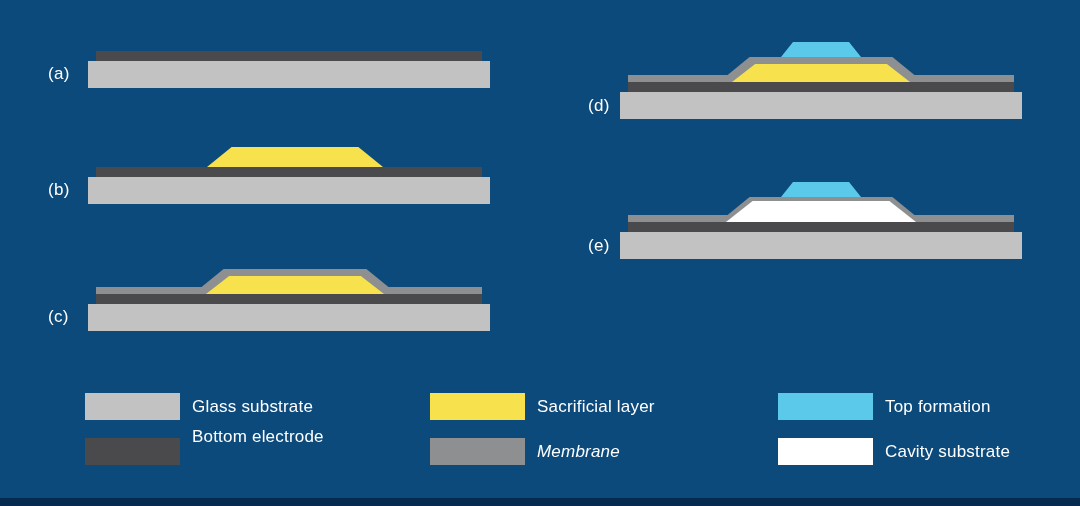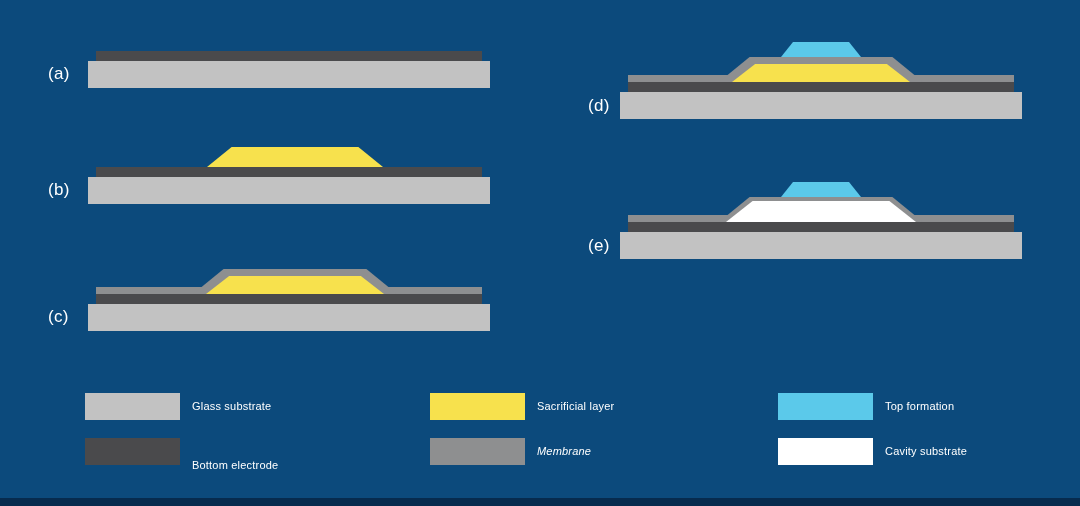--- a/index.html
+++ b/index.html
@@ -31,21 +31,21 @@
     position: absolute;
     color: var(--text, #FFFFFF);
     font-size: 17px;
     letter-spacing: 0.3px;
   }
 
   .legend-swatch { position: absolute; width: 95px; height: 27px; }
   .legend-label {
     position: absolute;
     color: var(--text, #FFFFFF);
-    font-size: 11px;
+    font-size: 17px;
     letter-spacing: 0.2px;
     line-height: 27px;
     white-space: nowrap;
   }
 
   .footer-bar {
     position: absolute;
     left: 0; top: 498px;
     width: 1080px; height: 8px;
     background: var(--footer-bar, #072B4E);
@@ -100,21 +100,21 @@
 
   <section>
 
     <div>
       <div class="legend-swatch layer-glass" style="left:85px; top:393px;"></div>
       <span class="legend-label" style="left:192px; top:393px;">Glass substrate</span>
     </div>
 
     <div>
       <div class="legend-swatch layer-belec" style="left:85px; top:438px;"></div>
-      <span class="legend-label" style="left:192px; top:452px;">Bottom electrode</span>
+      <span class="legend-label" style="left:192px; top:423px;">Bottom electrode</span>
     </div>
 
     <div>
       <div class="legend-swatch layer-sacrificial" style="left:430px; top:393px;"></div>
       <span class="legend-label" style="left:537px; top:393px;">Sacrificial layer</span>
     </div>
 
     <div>
       <div class="legend-swatch layer-membrane" style="left:430px; top:438px;"></div>
       <span class="legend-label" style="left:537px; top:438px;font-style:italic;">Membrane</span>

